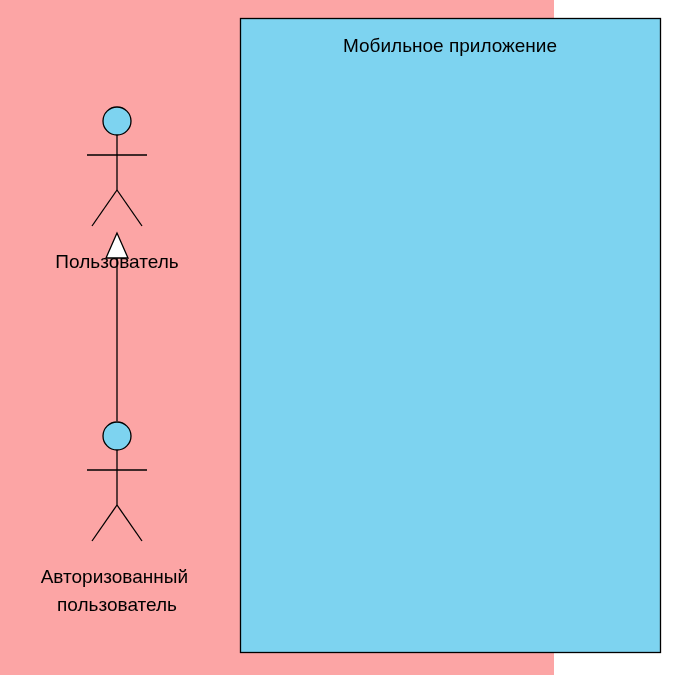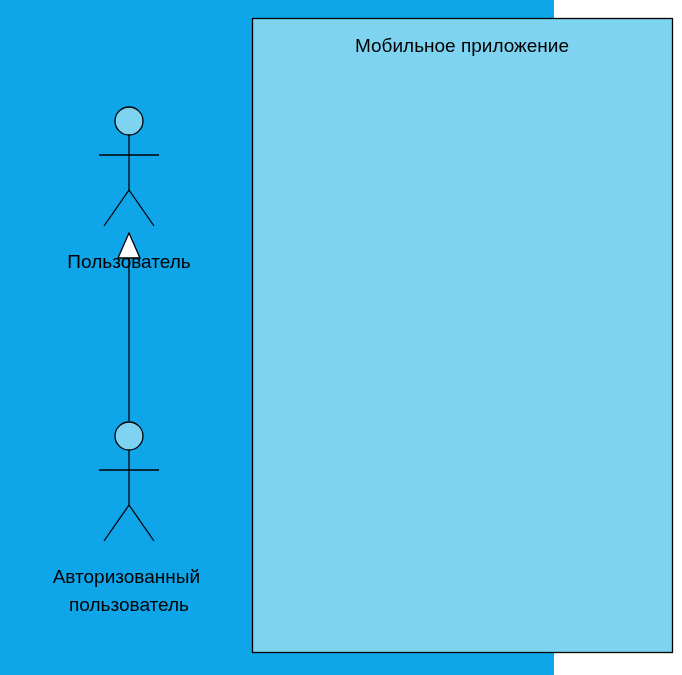--- a/index.html
+++ b/index.html
@@ -7,22 +7,21 @@
     width: 682px;
     height: 675px;
     background: #ffffff;
     overflow: hidden;
     font-family: "Liberation Sans", sans-serif;
   }
   .canvas {
     position: relative;
     width: 554px;
     height: 675px;
-    background: #0ea5e9;
-    padding-left: 12px;
+    background: #fca5a5;
   }
   svg { display: block; }
   svg text {
     font-family: "Liberation Sans", sans-serif;
     font-size: 19px;
     fill: #000000;
   }
   .stroke {
     stroke: #000000;
     stroke-width: 1.3;

